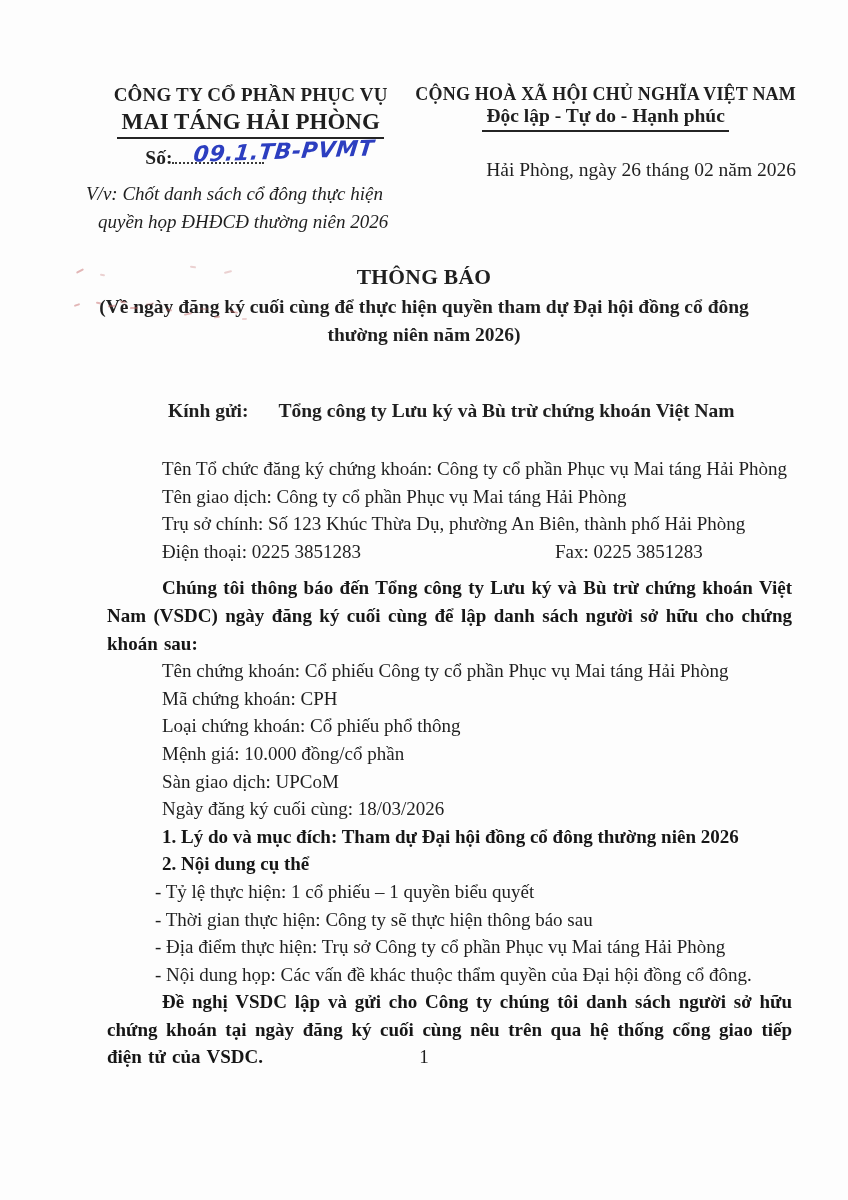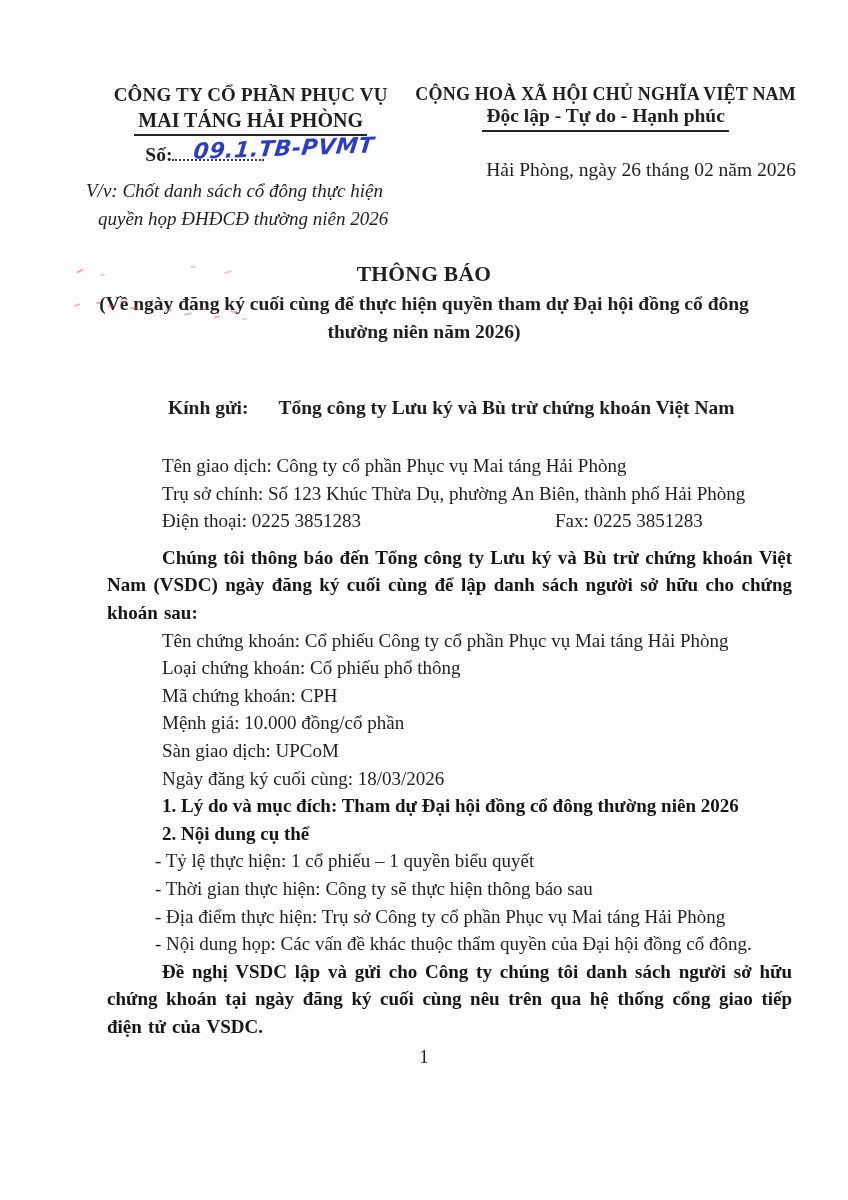--- a/index.html
+++ b/index.html
@@ -23,21 +23,21 @@
   }
 
   
   .header { display: flex; padding-top: 84px; }
   .header-left { width: 338px; margin-left: 86px; text-align: center; }
   .header-right { flex: 1; margin-right: 52px; text-align: center; }
 
   .company1 { font-size: 19px; font-weight: bold; letter-spacing: .2px; white-space: nowrap; }
   .company2-wrap { margin-top: 3px; }
   .company2 {
-    display: inline-block; font-size: 20px; font-weight: bold;
+    display: inline-block; font-size: 23px; font-weight: bold;
     border-bottom: 2px solid #242424; padding: 0 4px 2px; white-space: nowrap;
   }
   .doc-number { margin-top: 5px; height: 32px; text-indent: 18px; white-space: nowrap; }
   .doc-number-label { font-weight: bold; font-size: 19.5px; }
   .dotline { display: inline-block; width: 92px; height: 14px; border-bottom: 2.5px dotted #3a3a3a; }
   .handwritten {
     display: inline-block; position: relative; top: -5px; margin-left: -88px;
     font-family: "DejaVu Sans", sans-serif; font-style: italic; font-weight: 600;
     font-size: 22px; letter-spacing: .5px; color: var(--handwriting-ink);
     transform: skewX(-8deg) rotate(-2deg);
@@ -131,32 +131,33 @@
     <div class="doc-title">THÔNG BÁO</div>
     <div class="doc-sub first">(Về ngày đăng ký cuối cùng để thực hiện quyền tham dự Đại hội đồng cổ đông</div>
     <div class="doc-sub">thường niên năm 2026)</div>
   </div>
 
   <div class="recipient">
     <span class="recipient-label">Kính gửi:</span><span>Tổng công ty Lưu ký và Bù trừ chứng khoán Việt Nam</span>
   </div>
 
   <div class="content">
+    <div class="ind">Tên Tổ chức đăng ký chứng khoán: Công ty cổ phần Phục vụ Mai táng Hải Phòng</div>
     <div class="ind">Tên giao dịch: Công ty cổ phần Phục vụ Mai táng Hải Phòng</div>
     <div class="ind">Trụ sở chính: Số 123 Khúc Thừa Dụ, phường An Biên, thành phố Hải Phòng</div>
     <div class="phone-row">
       <span>Điện thoại: 0225 3851283</span>
       <span class="fax">Fax: 0225 3851283</span>
     </div>
 
     <div class="para-bold announce">Chúng tôi thông báo đến Tổng công ty Lưu ký và Bù trừ chứng khoán Việt Nam (VSDC) ngày đăng ký cuối cùng để lập danh sách người sở hữu cho chứng khoán sau:</div>
 
     <div class="ind">Tên chứng khoán: Cổ phiếu Công ty cổ phần Phục vụ Mai táng Hải Phòng</div>
+    <div class="ind">Mã chứng khoán: CPH</div>
     <div class="ind">Loại chứng khoán: Cổ phiếu phổ thông</div>
-    <div class="ind">Mã chứng khoán: CPH</div>
     <div class="ind">Mệnh giá: 10.000 đồng/cổ phần</div>
     <div class="ind">Sàn giao dịch: UPCoM</div>
     <div class="ind">Ngày đăng ký cuối cùng: 18/03/2026</div>
 
     <div class="sec-bold">1. Lý do và mục đích: Tham dự Đại hội đồng cổ đông thường niên 2026</div>
     <div class="sec-bold">2. Nội dung cụ thể</div>
 
     <div class="dash">- Tỷ lệ thực hiện: 1 cổ phiếu – 1 quyền biểu quyết</div>
     <div class="dash">- Thời gian thực hiện: Công ty sẽ thực hiện thông báo sau</div>
     <div class="dash">- Địa điểm thực hiện: Trụ sở Công ty cổ phần Phục vụ Mai táng Hải Phòng</div>

